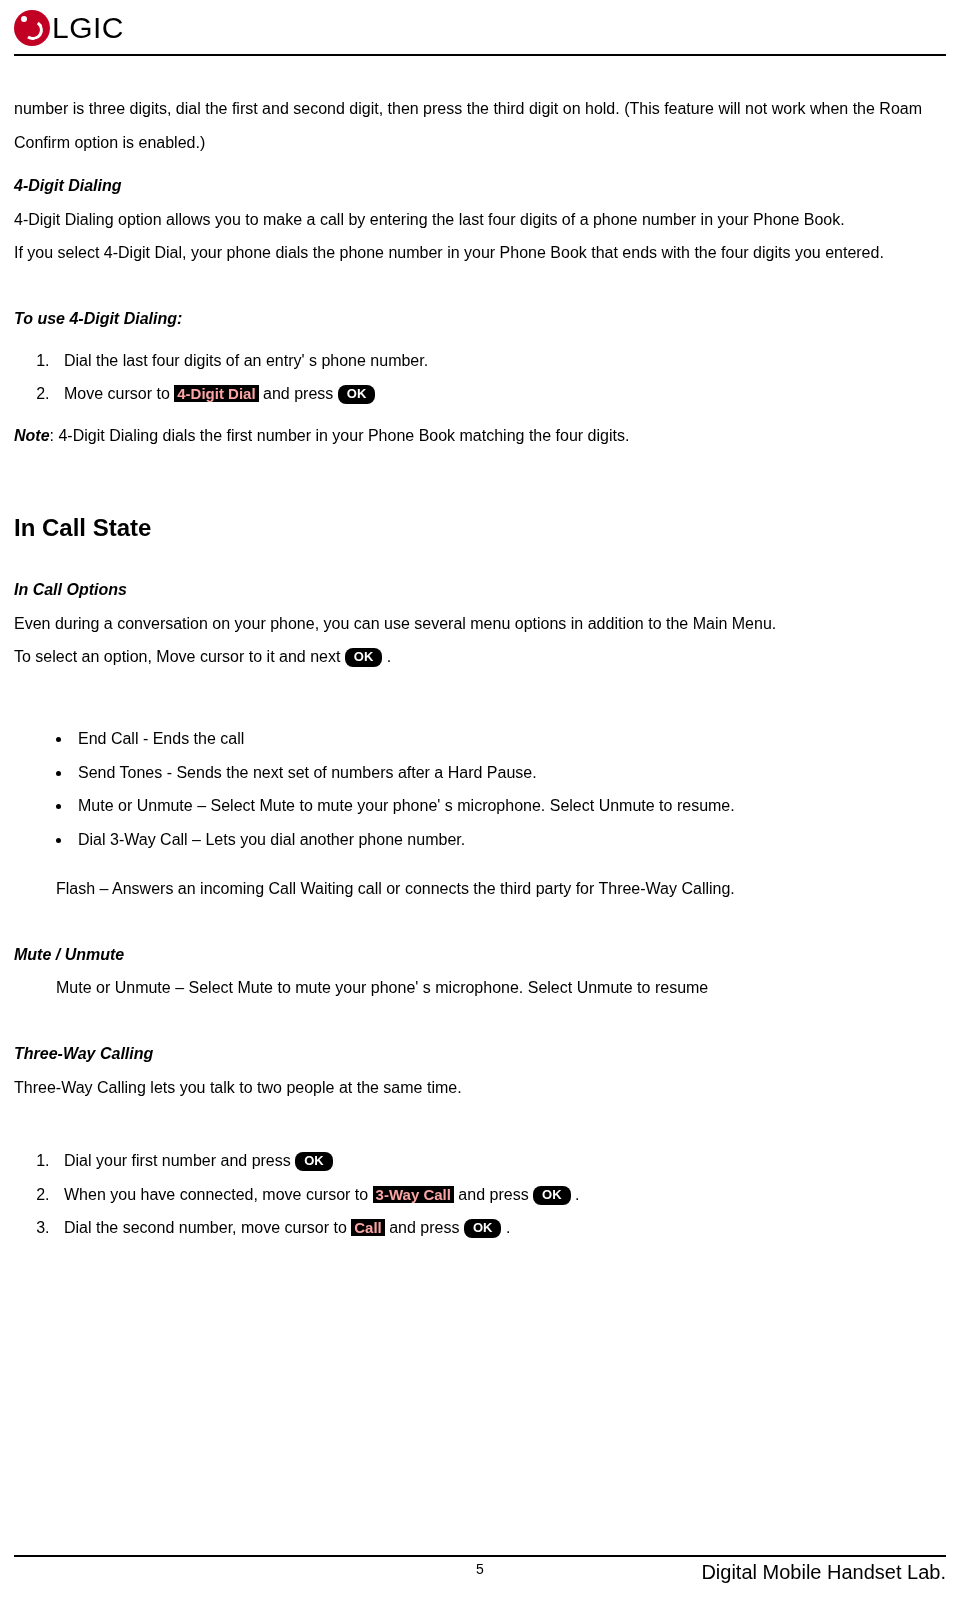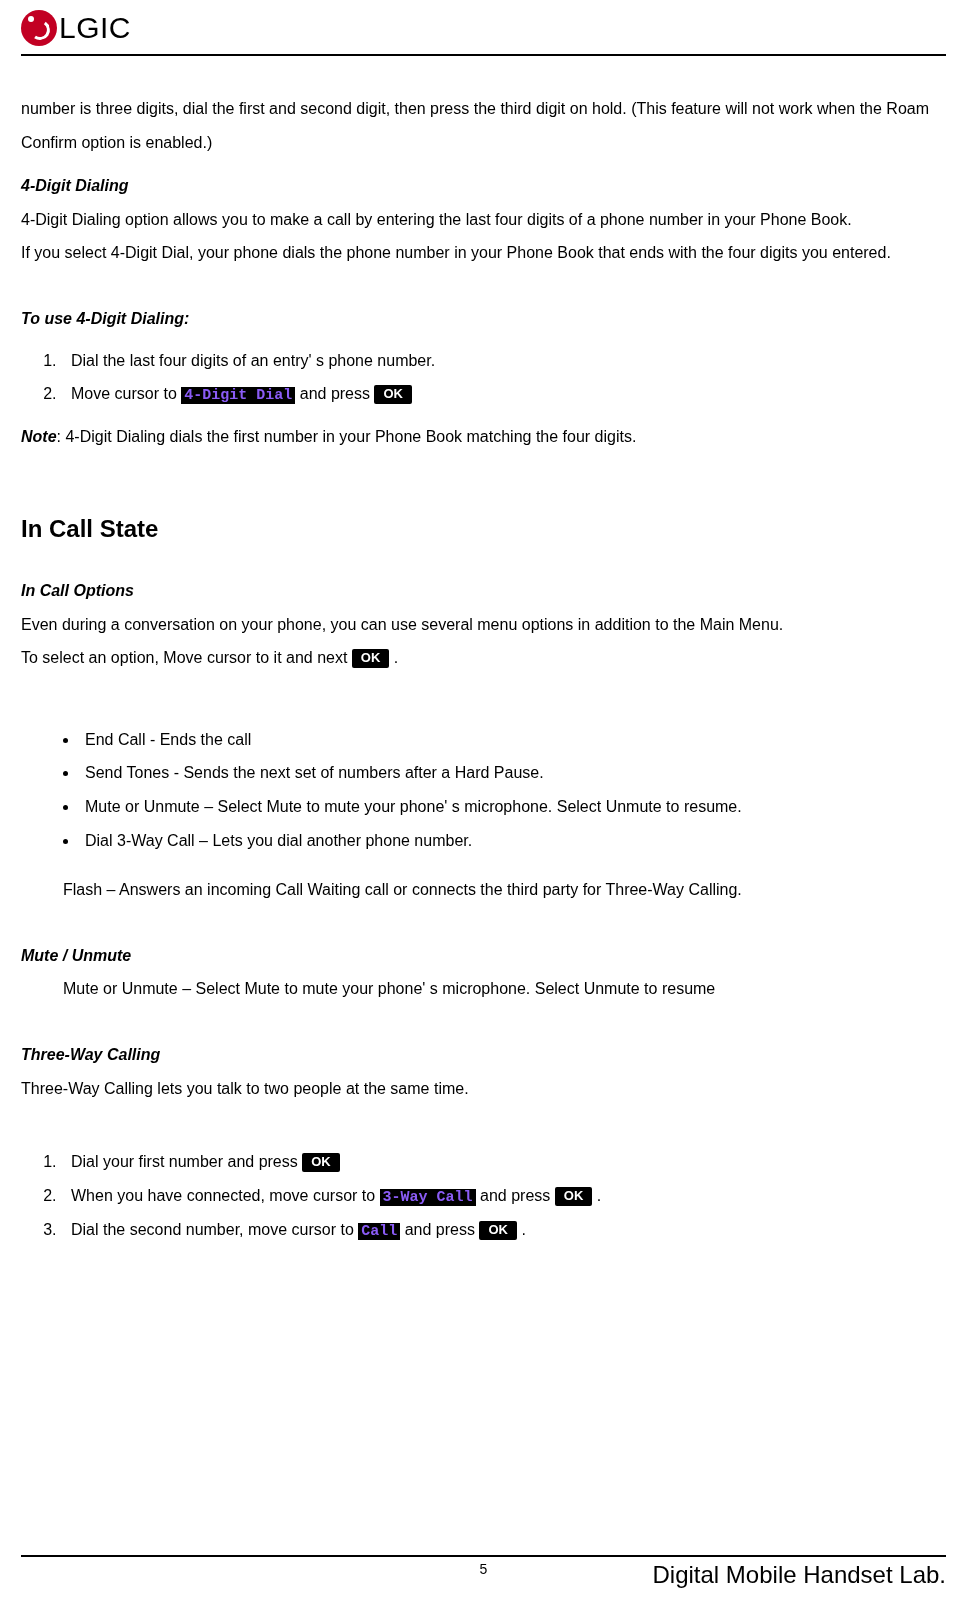--- a/index.html
+++ b/index.html
@@ -5,21 +5,21 @@
   body {
     margin: 0;
     padding: 0;
     font-family: Arial, Helvetica, sans-serif;
     font-size: 16px;
     color: #000;
     background: #fff;
     width: 956px;
   }
   .page {
-    padding: 10px 10px 10px 21px;
+    padding: 10px 10px 10px 14px;
     box-sizing: border-box;
     display: flex;
     flex-direction: column;
     min-height: 1599px;
   }
   .header {
     display: flex;
     align-items: center;
     margin-bottom: 8px;
   }
@@ -84,31 +84,30 @@
     font-weight: bold;
     font-style: italic;
   }
   .ok-pill {
     display: inline-block;
     background: #000;
     color: #fff;
     font-weight: bold;
     font-size: 13px;
     padding: 1px 9px;
-    border-radius: 2px;
+    border-radius: 8px;
     vertical-align: 1px;
     line-height: 1.3;
   }
   .black-pill {
     background: #000;
-    color: #8b5cf6;
+    color: #fca5a5;
     font-weight: bold;
     padding: 0 3px;
     font-size: 15px;
-    font-family: Liberation Mono, monospace;
   }
   ol.numlist {
     margin: 8px;
     padding-left: 32px;
   }
   ol.numlist li {
     padding-left: 10px;
   }
   ul.bullets {
     list-style: disc;
@@ -129,21 +128,21 @@
     height: 28px;
   }
   .footer-center {
     position: absolute;
     left: 50%;
     transform: translateX(-50%);
     font-size: 14px;
   }
   .footer-right {
     margin-left: auto;
-    font-size: 24px;
+    font-size: 20px;
   }
 </style>
 </head>
 <body>
 
 <div class="page">
   <div class="header">
     <span class="logo-circle"></span>
     <span class="logo-text">LGIC</span>
   </div>

